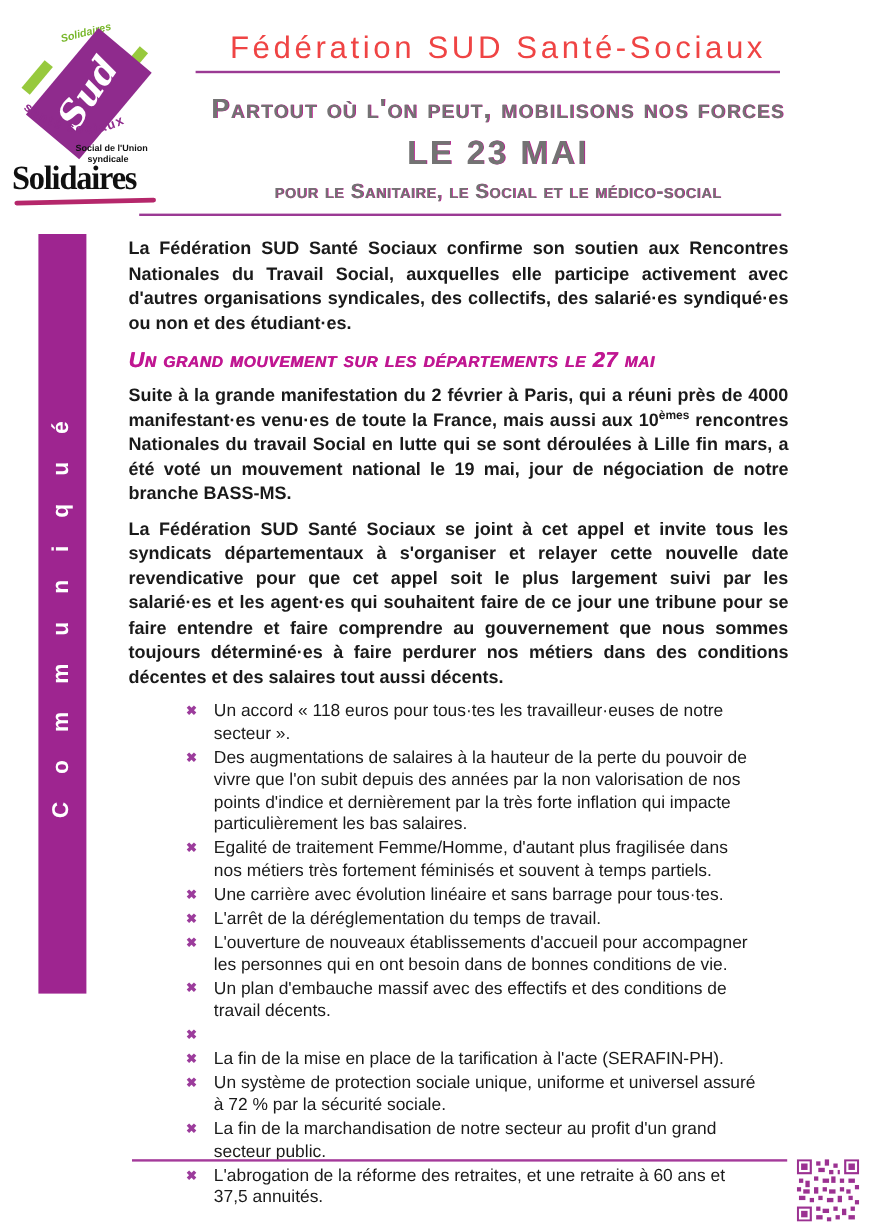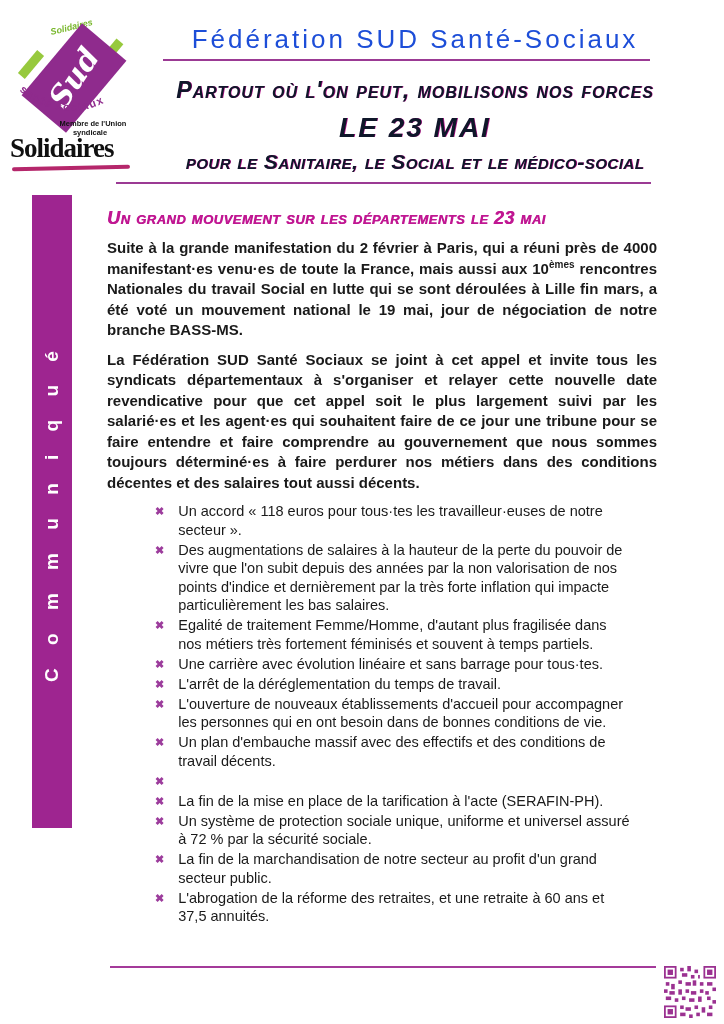--- a/index.html
+++ b/index.html
@@ -36,30 +36,30 @@
     font-family:"Liberation Serif",serif;font-weight:bold;font-size:27px;letter-spacing:-1px;
     color:#101010;transform:scaleY(1.05);
   }
   .solidaires-underline{
     position:absolute;left:-4px;top:146px;width:118px;height:4px;background:#b5276b;
     transform:rotate(-1.2deg);border-radius:2px;
   }
   
   .header{position:absolute;left:115px;top:24px;width:600px;}
   .doc-title{
-    text-align:center;font-size:26px;letter-spacing:3px;color:#1d4ed8;font-weight:normal;
+    text-align:center;font-size:26px;letter-spacing:3px;color:#ef4444;font-weight:normal;
   }
   .rule1{height:2px;background:#9b3a94;margin:4px 0 0 48px;width:487px;}
   .headline{
-    text-align:center;color:#0f172a;font-style:italic;font-weight:bold;
+    text-align:center;color:#737373;font-weight:bold;
     font-variant:small-caps;text-shadow:0.6px 0 0 #c01792;
   }
   .headline1{font-size:23px;letter-spacing:1px;margin-top:16px;}
   .headline2{font-size:28px;letter-spacing:2px;margin-top:8px;font-variant:normal;}
-  .headline3{font-size:21px;letter-spacing:0.5px;margin-top:6px;}
+  .headline3{font-size:17px;letter-spacing:0.5px;margin-top:6px;}
   .rule2{height:2px;background:#9b3a94;margin:8px 0 0 1px;width:535px;}
   
   .side-bar{
     position:absolute;left:32px;top:195px;width:40px;height:633px;background:#9e2590;
     display:flex;align-items:center;justify-content:center;
   }
   .side-bar span{
     transform:rotate(-90deg);white-space:nowrap;color:#ffffff;font-size:19px;
     font-weight:600;letter-spacing:9px;
   }
@@ -96,43 +96,44 @@
   </div>
   <svg class="arc-svg" width="118" height="48" viewBox="0 0 118 48">
     <defs>
         <path id="arcpath" d="M 4,6 Q 59,52 114,6" fill="none"></path>
       </defs>
     <text font-family="Liberation Sans, sans-serif" font-size="11" font-weight="bold" fill="#8f2b8d" letter-spacing="1.5">
       <textPath href="#arcpath" startOffset="4">santé sociaux</textPath>
     </text>
   </svg>
   <div class="member">
-    <div class="m1">Membre de l'Union</div>
+    <div class="m1">Social de l'Union</div>
     <div class="m2">syndicale</div>
   </div>
   <div class="solidaires-word">Solidaires</div>
   <div class="solidaires-underline"></div>
 </div>
 
 <div class="header">
   <div class="doc-title">Fédération SUD Santé-Sociaux</div>
   <div class="rule1"></div>
   <div class="headline headline1">Partout où l'on peut, mobilisons nos forces</div>
   <div class="headline headline2">LE 23 MAI</div>
   <div class="headline headline3">pour le Sanitaire, le Social et le médico-social</div>
   <div class="rule2"></div>
 </div>
 
 <div class="side-bar">
   <span>C o m m u n i q u é</span>
 </div>
 
 <div class="main">
-
-  <h2 class="section-h">Un grand mouvement sur les départements le 23 mai</h2>
+  <p>La Fédération SUD Santé Sociaux confirme son soutien aux Rencontres Nationales du Travail Social, auxquelles elle participe activement avec d'autres organisations syndicales, des collectifs, des salarié·es syndiqué·es ou non et des étudiant·es.</p>
+
+  <h2 class="section-h">Un grand mouvement sur les départements le 27 mai</h2>
 
   <p><span>Suite à la grande manifestation du 2 février à Paris, qui a réuni près de 4000 manifestant·es venu·es de toute la France, mais aussi aux 10</span><sup class="sup">èmes</sup><span> rencontres Nationales du travail Social en lutte qui se sont déroulées à Lille fin mars, a été voté un mouvement national le 19 mai, jour de négociation de notre branche BASS-MS.</span></p>
 
   <p>La Fédération SUD Santé Sociaux se joint à cet appel et invite tous les syndicats départementaux à s'organiser et relayer cette nouvelle date revendicative pour que cet appel soit le plus largement suivi par les salarié·es et les agent·es qui souhaitent faire de ce jour une tribune pour se faire entendre et faire comprendre au gouvernement que nous sommes toujours déterminé·es à faire perdurer nos métiers dans des conditions décentes et des salaires tout aussi décents.</p>
 
 
   <ul class="revs">
     <li>
         <span class="x">✖</span>
         <span class="t">Un accord « 118 euros pour tous·tes les travailleur·euses de notre secteur ».</span>

